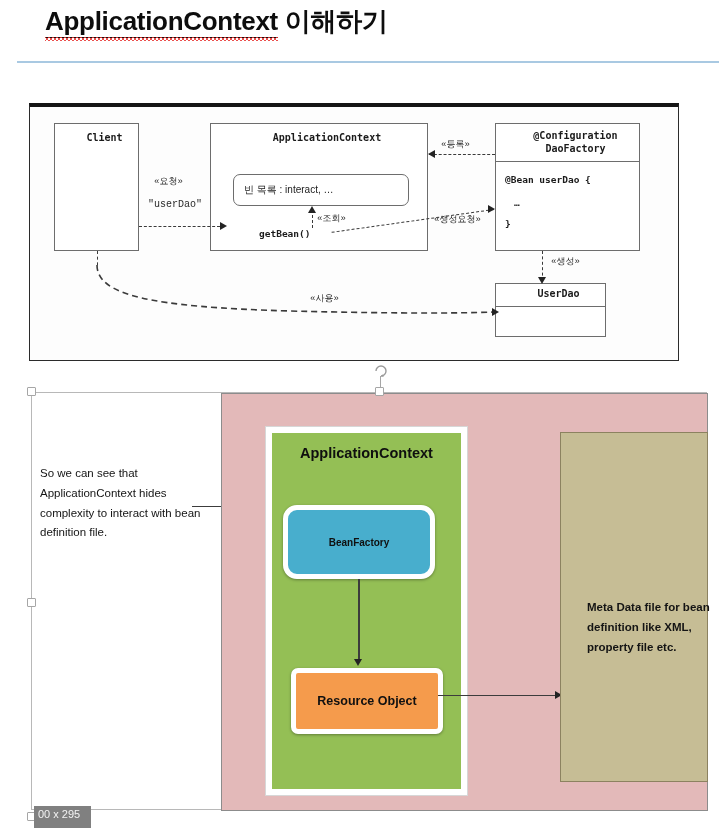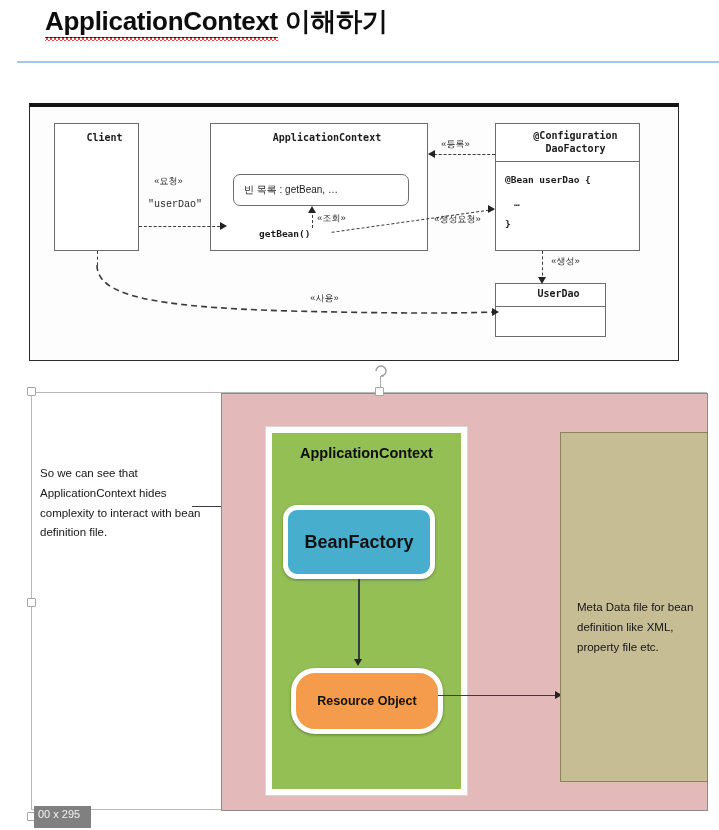--- a/index.html
+++ b/index.html
@@ -189,49 +189,50 @@
     position: absolute;
     left: 11px; top: 72px;
     width: 152px; height: 74px;
     background: #48aecd;
     border: 5px solid #ffffff;
     border-radius: 14px;
     box-shadow: 0 1px 3px rgba(0,0,0,.35);
     display: flex; align-items: center; justify-content: center;
   }
   #beanfactory-label {
-    font-size: 18px; font-weight: bold; color: #101010;
+    font-size: 10px; font-weight: bold; color: #101010;
   }
   #resource-box {
     position: absolute;
     left: 19px; top: 235px;
     width: 152px; height: 66px;
     background: #f59b4c;
     border: 5px solid #ffffff;
-    border-radius: 24px;
+    border-radius: 7px;
     box-shadow: 0 1px 3px rgba(0,0,0,.35);
     display: flex; align-items: center; justify-content: center;
   }
   #resource-label {
     font-size: 12.5px; font-weight: bold; color: #101010;
   }
   #metadata-box {
     position: absolute;
     left: 338px; top: 38px;
     width: 148px; height: 350px;
     background: #c6bd95;
     border: 1.5px solid #8c8260;
   }
   #metadata-text {
     position: absolute;
-    left: 16px; top: 165px;
+    left: 26px; top: 165px;
     width: 124px;
     font-size: 11.5px;
     line-height: 1.72;
     color: #141414;
+    font-weight: bold;
   }
   #explain-text {
     position: absolute;
     left: 8px; top: 71px;
     width: 165px;
     font-size: 11.5px;
     line-height: 1.72;
     color: #141414;
   }
   .solid-line {
@@ -283,21 +284,21 @@
 
   <div id="diagram-one">
 
     <div class="uml-box" style="left:24px; top:16px; width:85px; height:128px;">
       <div class="uml-title" style="margin-top:8px;">Client</div>
     </div>
 
     <div class="uml-box" style="left:180px; top:16px; width:218px; height:128px;">
       <div class="uml-title" style="margin-top:8px;">ApplicationContext</div>
       <div style="position:absolute; left:22px; top:50px; width:176px; height:32px; border:1px solid #6d6d6d; border-radius:7px; display:flex; align-items:center;">
-        <span style="font-size:10px; color:#1b1b1b; padding-left:10px;">빈 목록 : getBean, …</span>
+        <span style="font-size:10px; color:#1b1b1b; padding-left:10px;">빈 목록 : interact, …</span>
       </div>
       <div class="mono-small" style="position:absolute; left:48px; top:104px;">getBean()</div>
 
       <div class="dash-v" style="left:101px; top:86px; height:18px;"></div>
       <div class="arrow-u" style="left:97px; top:82px;"></div>
       <div class="guillemet" style="left:106px; top:88px;">«조회»</div>
     </div>
 
     <div class="uml-box" style="left:465px; top:176px; width:111px; height:54px;">
       <div class="uml-title" style="margin-top:4px;">UserDao</div>

